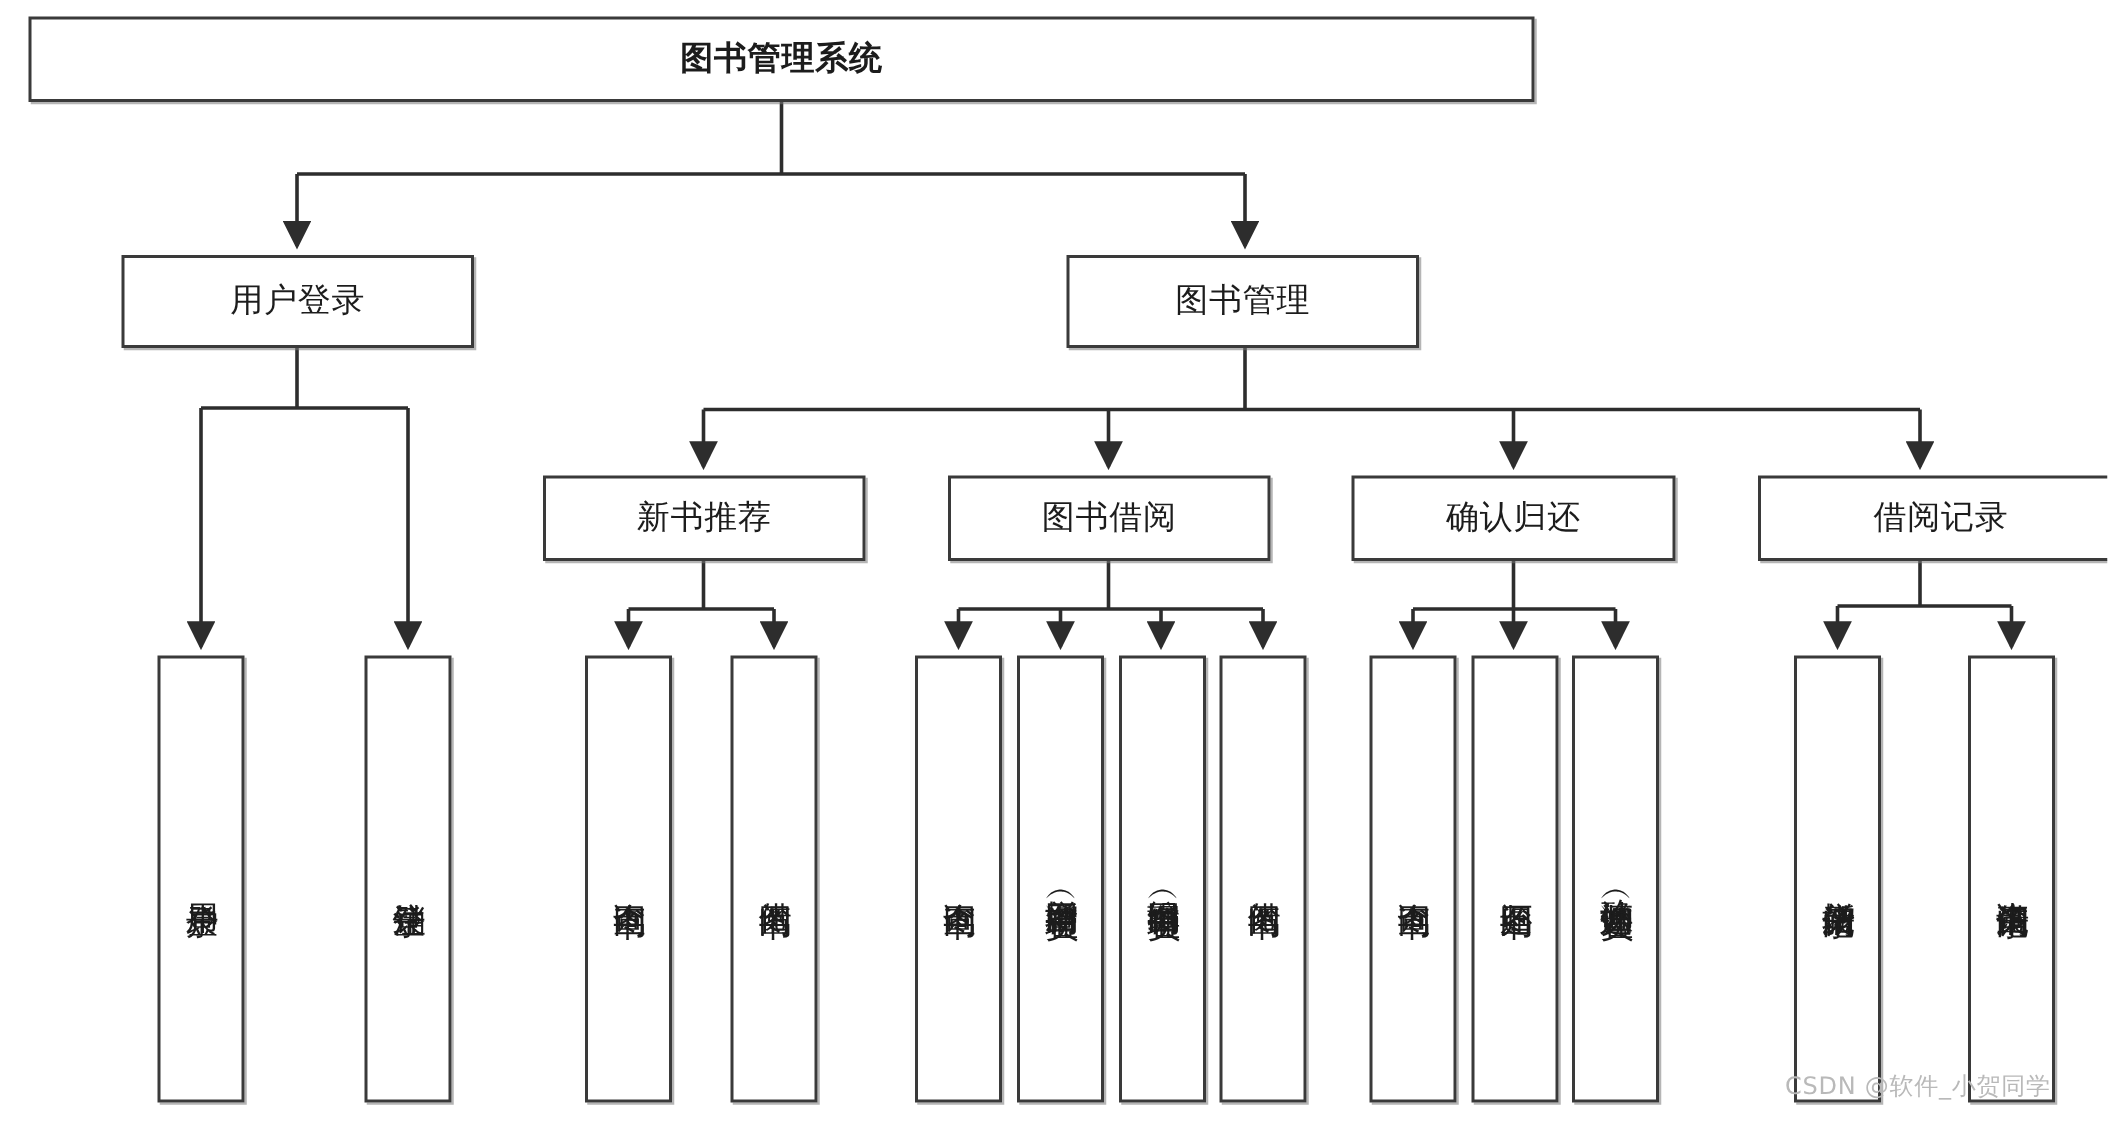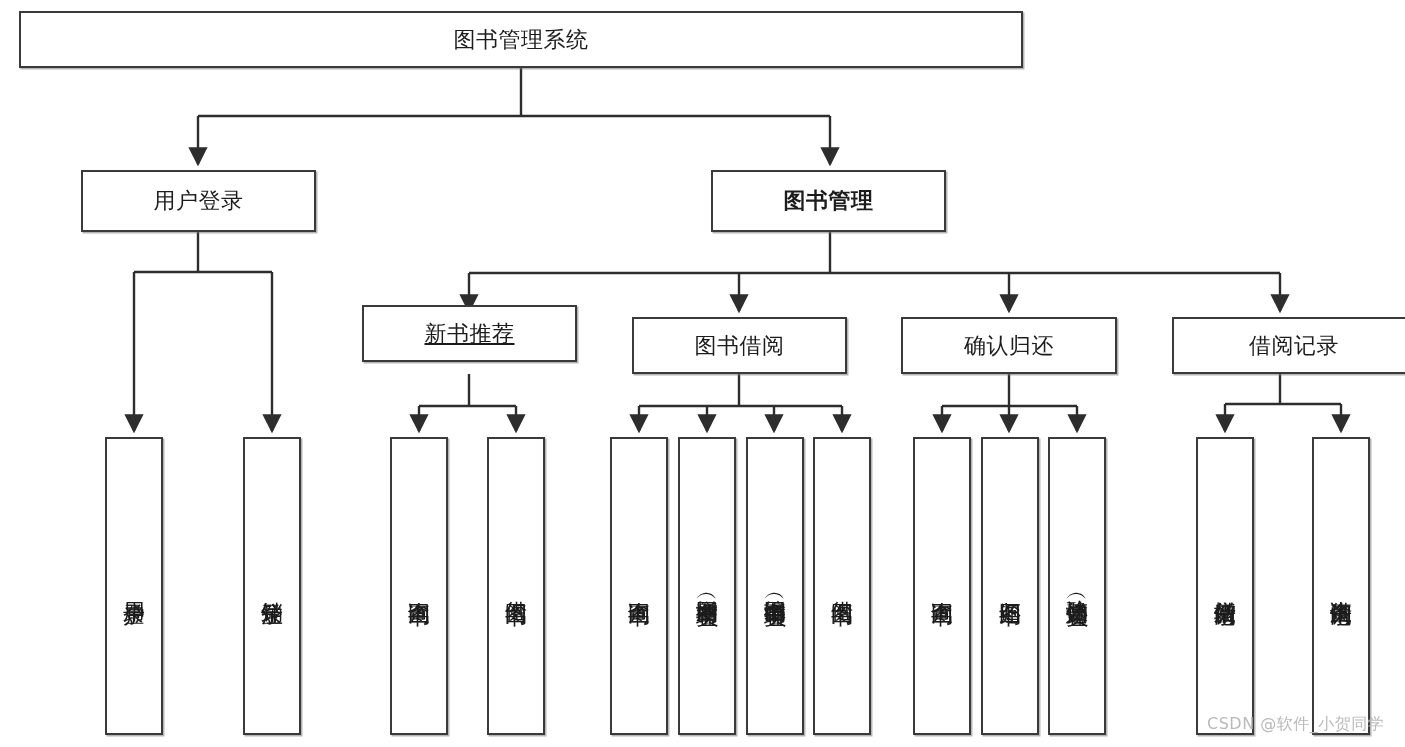--- a/index.html
+++ b/index.html
@@ -53,30 +53,29 @@
   .node.vertical .node-label {
     writing-mode: vertical-rl;
     text-orientation: upright;
     -webkit-writing-mode: vertical-rl;
     font-size: 22px;
     line-height: 1.08;
     letter-spacing: 1px;
     white-space: nowrap;
     max-height: 100%;
   }
-  .node.root .node-label { font-size: 22px; }
+  .node.root .node-label { font-size: 22px; font-weight: bold; }
   .node.branch .node-label { font-size: 22px; }
   .watermark {
     position: absolute;
     font-size: 16px;
     color: #b9b9b9;
     white-space: nowrap;
     letter-spacing: 0.5px;
     user-select: none;
-    margin-left: 17px;
   }
 </style>
 </head>
 <body>
 
 <div id="diagram-root">
 
   <svg class="connectors" viewBox="0 0 1405 747" xmlns="http://www.w3.org/2000/svg">
     <defs>
       <marker id="arrow" viewBox="0 0 12 12" refX="10.5" refY="6" markerWidth="8" markerHeight="8" orient="auto-start-reverse">
@@ -127,25 +126,25 @@
     </g>
   </svg>
 
   <div class="node root" style="left:19px; top:11px; width:1004px; height:57px;">
     <span class="node-label">图书管理系统</span>
   </div>
 
   <div class="node branch" style="left:81px; top:170px; width:235px; height:62px;">
     <span class="node-label">用户登录</span>
   </div>
-  <div class="node branch" style="left:711px; top:170px; width:235px; height:62px;font-weight:bold;">
+  <div class="node branch" style="left:711px; top:170px; width:235px; height:62px;">
     <span class="node-label">图书管理</span>
   </div>
 
-  <div class="node branch" style="left:362px; top:305px; width:215px; height:57px;text-decoration:underline;">
+  <div class="node branch" style="left:362px; top:317px; width:215px; height:57px;">
     <span class="node-label">新书推荐</span>
   </div>
   <div class="node branch" style="left:632px; top:317px; width:215px; height:57px;">
     <span class="node-label">图书借阅</span>
   </div>
   <div class="node branch" style="left:901px; top:317px; width:216px; height:57px;">
     <span class="node-label">确认归还</span>
   </div>
   <div class="node branch" style="left:1172px; top:317px; width:244px; height:57px;">
     <span class="node-label">借阅记录</span>

